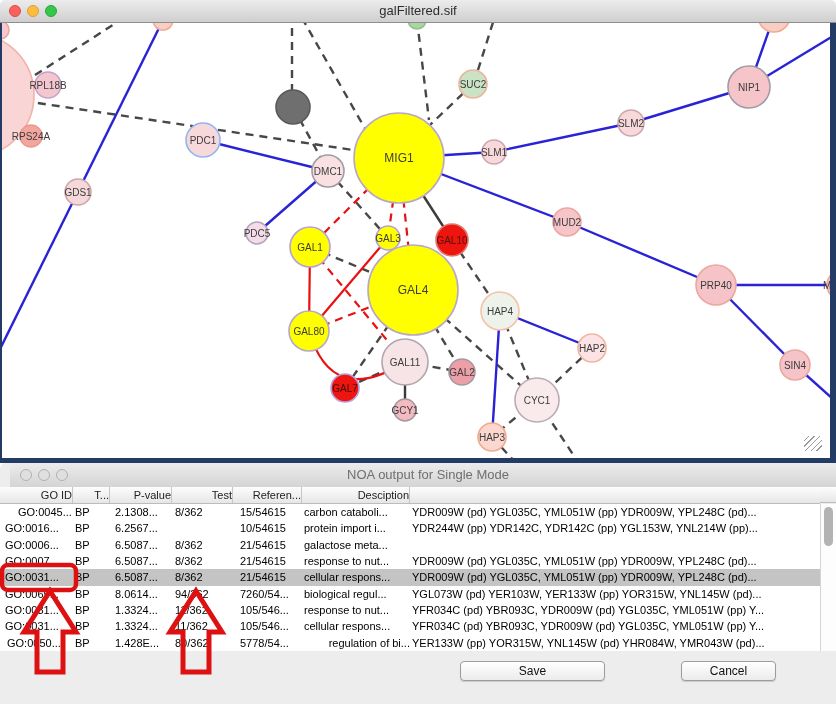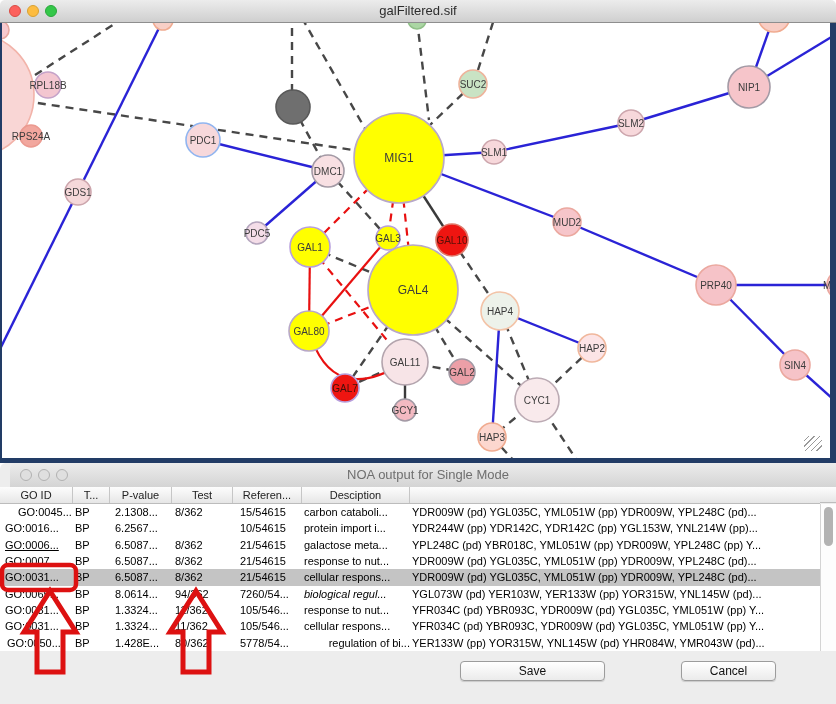--- a/index.html
+++ b/index.html
@@ -29,21 +29,21 @@
     background:linear-gradient(#ececec,#d4d4d4);
     border-bottom:1px solid #a8a8a8;border-radius:6px 6px 0 0;}
   .noa-titlebar .title{position:absolute;left:0;right:0;top:0;height:24px;
     line-height:24px;text-align:center;font-size:13px;color:#6f6f6f;}
   .tl.off{background:#dfdfdf;border:1.5px solid #b1b1b1;box-sizing:border-box;top:6px;}
   .tl.off.o1{left:10px;} .tl.off.o2{left:28px;} .tl.off.o3{left:46px;}
   .tbl-header{position:absolute;left:0;top:24px;width:820px;height:16px;
     background:linear-gradient(#fdfdfd,#e6e6e6);border-bottom:1px solid #bcbcbc;
     display:flex;}
   .tbl-header .hcell{height:16px;line-height:16px;font-size:11px;color:#222;
-    text-align:center;border-right:1px solid #c6c6c6;box-sizing:border-box;
+    text-align:right;border-right:1px solid #c6c6c6;box-sizing:border-box;
     overflow:hidden;white-space:nowrap;flex:0 0 auto;}
   .hcell-extra{position:absolute;left:820px;top:24px;width:16px;height:16px;
     background:linear-gradient(#fdfdfd,#e6e6e6);border-bottom:1px solid #bcbcbc;box-sizing:border-box;}
   .tbl-body{position:absolute;left:0;top:41px;width:820px;height:147px;
     background:#fff;overflow:hidden;}
   .trow{display:flex;height:16.33px;}
   .trow.sel{background:#c4c4c4;}
   .tcell{font-size:11px;line-height:16.33px;color:#000;white-space:nowrap;
     overflow:hidden;box-sizing:border-box;flex:0 0 auto;}
   .scrollbar{position:absolute;left:820px;top:41px;width:16px;height:147px;
@@ -216,27 +216,26 @@
       <div class="trow">
         <div class="tcell" style="width: 73px; padding-left: 5px;">GO:0016...</div>
         <div class="tcell" style="width: 37px; padding-left: 2px;">BP</div>
         <div class="tcell" style="width: 62px; padding-left: 5px;">6.2567...</div>
         <div class="tcell" style="width: 61px; padding-left: 3px; margin-top: 20px;">7/362</div>
         <div class="tcell" style="width: 69px; padding-left: 7px;">10/54615</div>
         <div class="tcell" style="width: 108px; padding-left: 2px;">protein import i...</div>
         <div class="tcell" style="width: 410px; padding-left: 2px;">YDR244W (pp) YDR142C, YDR142C (pp) YGL153W, YNL214W (pp)...</div>
       </div>
       <div class="trow">
-        <div class="tcell" style="width: 73px; padding-left: 5px; text-decoration: underline;">GO:0006...</div>
+        <div class="tcell" style="width: 73px; padding-left: 5px;">GO:0006...</div>
         <div class="tcell" style="width: 37px; padding-left: 2px;">BP</div>
         <div class="tcell" style="width: 62px; padding-left: 5px;">6.5087...</div>
         <div class="tcell" style="width: 61px; padding-left: 3px;">8/362</div>
         <div class="tcell" style="width: 69px; padding-left: 7px;">21/54615</div>
         <div class="tcell" style="width: 108px; padding-left: 2px;">galactose meta...</div>
-        <div class="tcell" style="width: 410px; padding-left: 2px;">YPL248C (pd) YBR018C, YML051W (pp) YDR009W, YPL248C (pp) Y...</div>
       </div>
       <div class="trow">
         <div class="tcell" style="width: 73px; padding-left: 5px;">GO:0007...</div>
         <div class="tcell" style="width: 37px; padding-left: 2px;">BP</div>
         <div class="tcell" style="width: 62px; padding-left: 5px;">6.5087...</div>
         <div class="tcell" style="width: 61px; padding-left: 3px;">8/362</div>
         <div class="tcell" style="width: 69px; padding-left: 7px;">21/54615</div>
         <div class="tcell" style="width: 108px; padding-left: 2px;">response to nut...</div>
         <div class="tcell" style="width: 410px; padding-left: 2px;">YDR009W (pd) YGL035C, YML051W (pp) YDR009W, YPL248C (pd)...</div>
       </div>
@@ -248,21 +247,21 @@
         <div class="tcell" style="width: 69px; padding-left: 7px;">21/54615</div>
         <div class="tcell" style="width: 108px; padding-left: 2px;">cellular respons...</div>
         <div class="tcell" style="width: 410px; padding-left: 2px;">YDR009W (pd) YGL035C, YML051W (pp) YDR009W, YPL248C (pd)...</div>
       </div>
       <div class="trow">
         <div class="tcell" style="width: 73px; padding-left: 5px;">GO:0065...</div>
         <div class="tcell" style="width: 37px; padding-left: 2px;">BP</div>
         <div class="tcell" style="width: 62px; padding-left: 5px;">8.0614...</div>
         <div class="tcell" style="width: 61px; padding-left: 3px;">94/362</div>
         <div class="tcell" style="width: 69px; padding-left: 7px;">7260/54...</div>
-        <div class="tcell" style="width: 108px; padding-left: 2px; font-style: italic;">biological regul...</div>
+        <div class="tcell" style="width: 108px; padding-left: 2px;">biological regul...</div>
         <div class="tcell" style="width: 410px; padding-left: 2px;">YGL073W (pd) YER103W, YER133W (pp) YOR315W, YNL145W (pd)...</div>
       </div>
       <div class="trow">
         <div class="tcell" style="width: 73px; padding-left: 5px;">GO:0031...</div>
         <div class="tcell" style="width: 37px; padding-left: 2px;">BP</div>
         <div class="tcell" style="width: 62px; padding-left: 5px;">1.3324...</div>
         <div class="tcell" style="width: 61px; padding-left: 3px;">11/362</div>
         <div class="tcell" style="width: 69px; padding-left: 7px;">105/546...</div>
         <div class="tcell" style="width: 108px; padding-left: 2px;">response to nut...</div>
         <div class="tcell" style="width: 410px; padding-left: 2px;">YFR034C (pd) YBR093C, YDR009W (pd) YGL035C, YML051W (pp) Y...</div>

